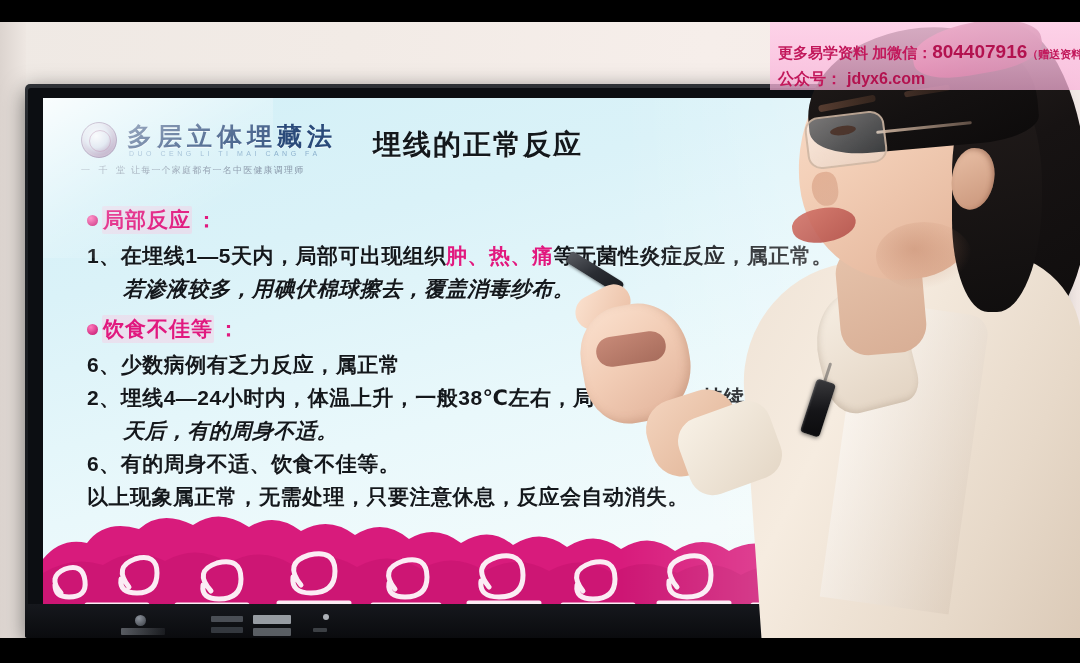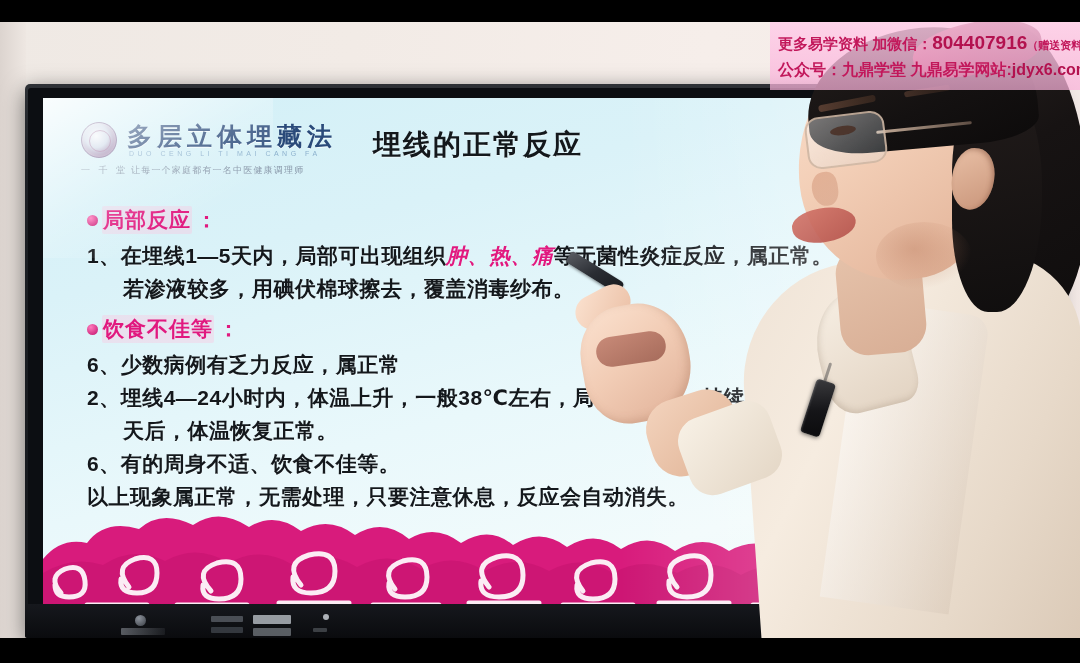--- a/index.html
+++ b/index.html
@@ -115,22 +115,22 @@
     width:11px;height:11px;border-radius:50%;
     background:radial-gradient(circle at 35% 30%,#ff7bbd,#c10f6b);
     display:inline-block;flex:none;
   }
   .sec-head .hl{background:rgba(255,192,222,.35);padding:0 1px;border-radius:2px;}
   .line{
     font-size:21px;color:#14181c;letter-spacing:.5px;white-space:nowrap;
     line-height:31px;margin:0 0 2px 0;font-weight:bold;
     text-shadow:0 1px 0 rgba(255,255,255,.45);
   }
-  .line.indent{padding-left:36px;}
-  .line .pink{color:#e1197f;font-style:italic;}
+  .line.indent{padding-left:36px;font-style:italic;}
+  .line .pink{color:#e1197f;}
   .gap{height:9px;}
 
   
   #cloud-band{position:absolute;left:0;bottom:0;width:998px;height:112px;overflow:hidden;}
   #cloud-band svg{display:block;width:998px;height:112px;}
 
   
   #presenter{position:absolute;left:690px;top:22px;width:390px;height:616px;overflow:hidden;z-index:40;}
   #p-body{
     position:absolute;left:60px;top:236px;width:340px;height:420px;
@@ -264,21 +264,21 @@
     position:absolute;left:4px;top:4px;width:62px;height:13px;
     background:linear-gradient(120deg,#5a5d63 0%,#2a2d33 50%,#17191d 100%);
     border-radius:4px;transform:rotate(32deg);
     box-shadow:0 1px 3px rgba(0,0,0,.45);
   }
 
   
   #watermark{
     position:absolute;left:770px;top:22px;width:310px;height:68px;z-index:70;
     background:linear-gradient(180deg,rgba(255,205,232,.82) 0%,rgba(252,190,224,.78) 55%,rgba(250,178,218,.72) 100%);
-    display:flex;flex-direction:column;justify-content:center;padding:0 6px 0 8px;box-sizing:border-box;
+    display:flex;flex-direction:column;justify-content:flex-end;padding:0 6px 0 8px;box-sizing:border-box;
   }
   .wm-row{display:flex;align-items:baseline;white-space:nowrap;font-weight:bold;}
   #wm-line1{font-size:15px;color:#c2185b;letter-spacing:0px;margin-bottom:6px;}
   #wm-line2{font-size:16px;color:#c2185b;letter-spacing:0px;}
   .wm-phone{font-size:19px;letter-spacing:0px;color:#b3124f;}
   .wm-small{font-size:11px;color:#c2185b;}
   .wm-site{font-size:16px;color:#b3124f;}
   .wm-space{display:inline-block;width:5px;}
 </style>
 </head>
@@ -314,21 +314,21 @@
             <div class="line"><span>1、在埋线1—5天内，局部可出现组织</span><span class="pink">肿、热、痛</span><span>等无菌性炎症反应，属正常。</span></div>
             <div class="line indent"><span>若渗液较多，用碘伏棉球擦去，覆盖消毒纱布。</span></div>
             <div class="gap"></div>
             <div class="sec-head">
               <span class="bullet"></span>
               <span class="hl">饮食不佳等</span>
               <span>：</span>
             </div>
             <div class="line"><span>6、少数病例有乏力反应，属正常</span></div>
             <div class="line"><span>2、埋线4—24小时内，体温上升，一般38℃左右，局部无感染，持续 2—</span></div>
-            <div class="line indent"><span>天后，体温恢复正常。</span></div>
+            <div class="line indent"><span>天后，有的周身不适。</span></div>
             <div class="line"><span>6、有的周身不适、饮食不佳等。</span></div>
             <div class="line"><span>以上现象属正常，无需处理，只要注意休息，反应会自动消失。</span></div>
           </div>
 
         <div id="cloud-band">
           <svg viewBox="0 0 998 112" preserveAspectRatio="none">
             <g fill="#d81b7c">
               <path d="M0 112 L0 58 Q18 36 44 42 Q62 18 96 28 Q118 8 150 24 Q176 6 206 26 Q232 10 258 30 Q286 14 312 34 Q340 16 366 38 Q392 22 418 42 Q446 24 470 44 Q498 26 524 46 Q552 28 578 48 Q606 30 632 50 Q660 32 686 50 Q714 34 740 52 Q768 34 794 50 Q822 30 850 48 Q878 26 906 44 Q934 24 962 42 Q982 32 998 48 L998 112 Z"></path>
             </g>
             <g fill="#c4136e" opacity="0.55">
@@ -403,20 +403,19 @@
   <div id="watermark">
     <div class="wm-row" id="wm-line1">
       <span>更多易学资料 加微信：</span>
       <span class="wm-space"></span>
       <span class="wm-phone">804407916</span>
       <span class="wm-small">（赠送资料）</span>
     </div>
     <div class="wm-row" id="wm-line2">
       <span>公众号：</span>
       <span class="wm-space"></span>
-      <span>九鼎学堂 九鼎易学网站:</span>
       <span class="wm-site">jdyx6.com</span>
     </div>
   </div>
 
   <div id="letterbox-top"></div>
   <div id="letterbox-bottom"></div>
 </div>
 
 </body></html>

